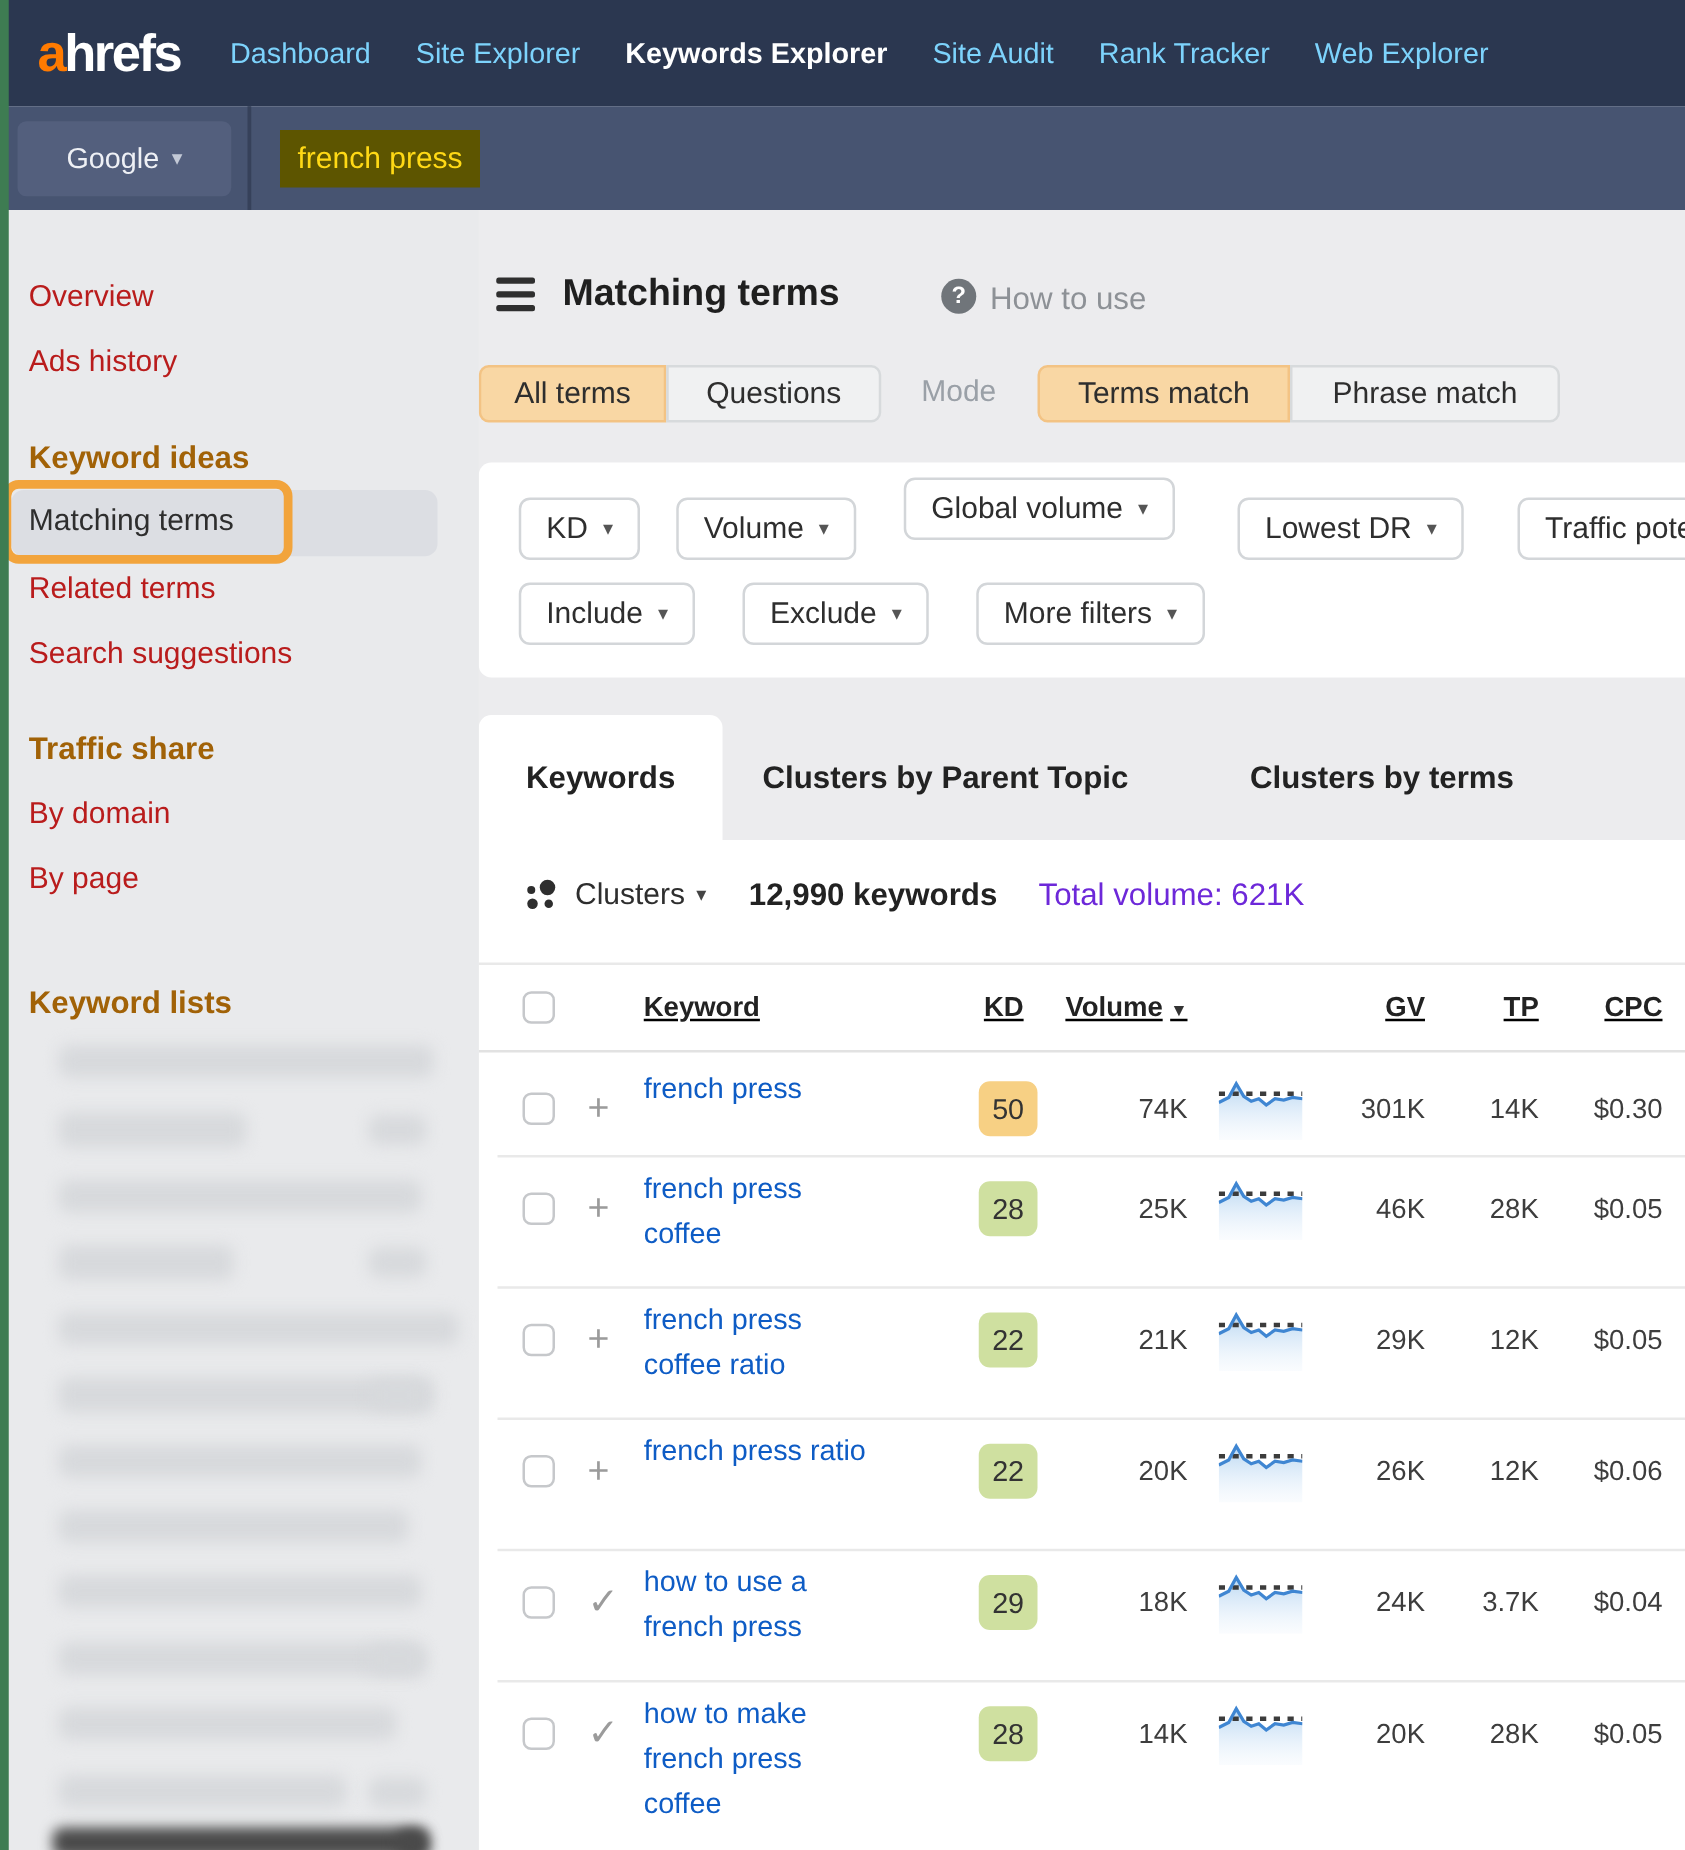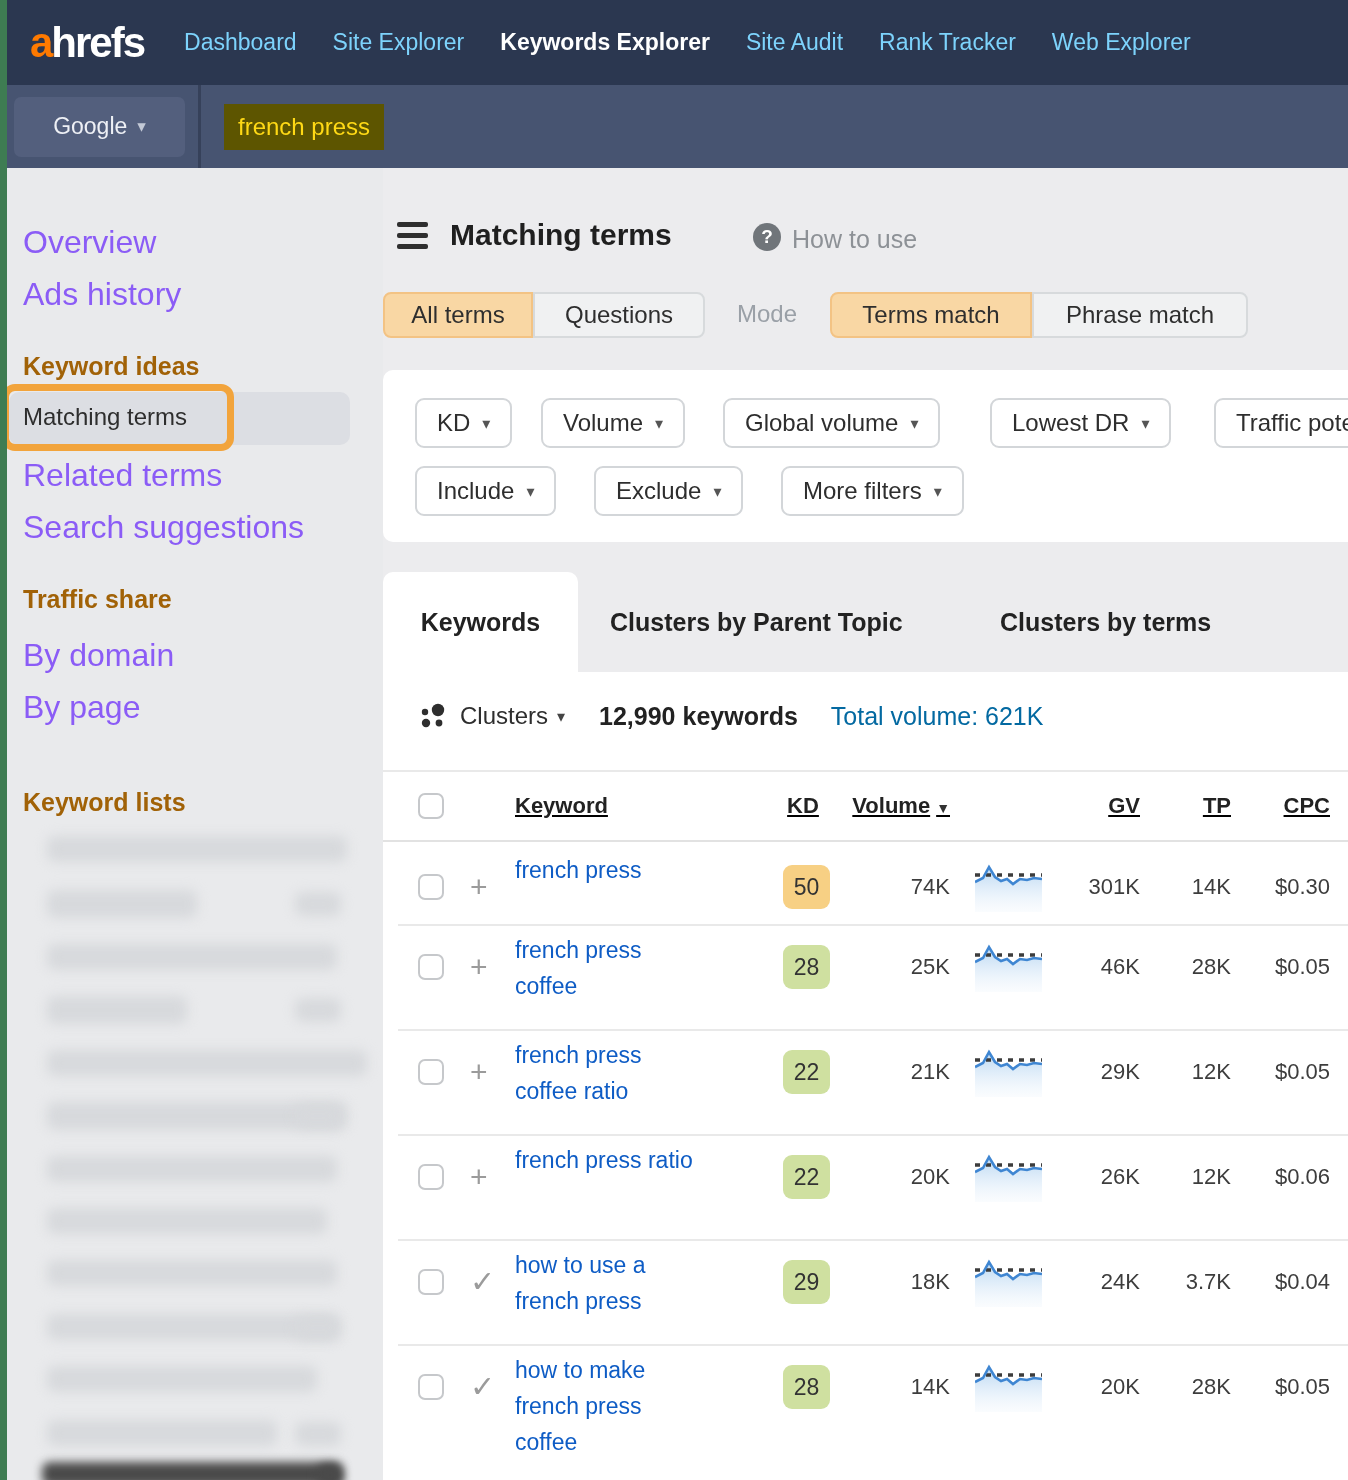--- a/index.html
+++ b/index.html
@@ -20,21 +20,21 @@
   
   .subnav { position:absolute; left:0; top:85px; width:1348px; height:83px; background:#475471; display:flex; align-items:center; z-index:30; }
   .engine-btn { margin-left:14px; width:171px; height:60px; background:#535f7d; border-radius:7px; display:flex; align-items:center; justify-content:center; color:#eef0f5; font-size:23px; cursor:pointer; }
   .engine-btn .caret { font-size:17px; margin-left:10px; color:#c3c9d6; }
   .subnav-divider { width:3px; height:83px; background:#36415a; margin-left:13px; }
   .search-area { margin-left:23px; display:flex; align-items:center; }
   .search-highlight { background:#5d5500; color:#ffd915; font-size:24px; padding:9px 14px; }
 
   
   .sidebar { position:absolute; left:7px; top:168px; width:376px; height:1312px; background:#e9eaec; z-index:10; }
-  .side-item { position:absolute; left:16px; font-size:32px; color:#8b5cf6; cursor:pointer; white-space:nowrap; }
+  .side-item { position:absolute; left:16px; font-size:24px; color:#b91c1c; cursor:pointer; white-space:nowrap; }
   .side-heading { position:absolute; left:16px; font-size:25px; font-weight:bold; color:#a16207; white-space:nowrap; }
   .side-pill { position:absolute; left:2px; top:224px; width:341px; height:53px; background:#dcdee3; border-radius:10px; }
   .side-annotation { position:absolute; left:-5px; top:216px; width:232px; height:67px; border:7px solid #f2a43c; border-radius:13px; z-index:3; pointer-events:none; }
   .side-pill .pill-label { position:absolute; left:14px; top:11px; font-size:24px; color:#2e2e2e; }
 
   .blur-blob { position:absolute; background:#d7d9dc; border-radius:8px; filter:blur(6px); }
   .blur-blob.dark { background:#4a4a4a; filter:blur(5px); }
 
   
   .main { position:absolute; left:383px; top:168px; width:965px; height:1312px; background:#ececee; }
@@ -64,21 +64,21 @@
   .rtab-active { position:absolute; left:0; top:404px; width:195px; height:100px; background:#fff; border-radius:10px 10px 0 0; display:flex; align-items:center; justify-content:center; font-size:25px; font-weight:bold; color:#222; cursor:pointer; }
   .rtab { position:absolute; top:440px; font-size:25px; font-weight:bold; color:#222; cursor:pointer; white-space:nowrap; }
 
   
   .sheet { position:absolute; left:0; top:504px; width:965px; height:808px; background:#fff; }
   .clusters-row { position:absolute; left:0; top:24px; height:40px; width:965px; display:flex; align-items:center; }
   .clusters-icon { margin-left:37px; width:27px; height:27px; }
   .clusters-label { margin-left:13px; font-size:24px; color:#2e2e2e; cursor:pointer; }
   .clusters-caret { font-size:16px; color:#444; margin-left:9px; cursor:pointer; }
   .kw-count { margin-left:34px; font-size:25px; font-weight:bold; color:#222; }
-  .total-volume { margin-left:33px; font-size:25px; color:#0369a1; }
+  .total-volume { margin-left:33px; font-size:25px; color:#6d28d9; }
 
   .tgrid { display:grid; grid-template-columns:76px 44px 265px 70px 117px 100px 88px 88px 102px; }
   .thead { position:absolute; left:0; top:98px; width:965px; height:72px; border-top:2px solid #e9e9e9; border-bottom:2px solid #e2e2e2; align-items:center;text-decoration:underline; }
   .th { font-size:22px; font-weight:bold; color:#222; }
   .th.r { text-align:right; }
   .th.c { text-align:center; }
   .sort-caret { font-size:14px; color:#333; margin-left:6px; }
 
   .tbody { position:absolute; left:0; top:174px; width:965px; }
   .trow { position:relative; width:965px; }
@@ -189,21 +189,21 @@
 
     <div class="filter-card">
       <div class="fbtn" style="left:32px;top:28px">
           <span>KD</span>
           <span class="caret">▾</span>
         </div>
       <div class="fbtn" style="left:158px;top:28px">
           <span>Volume</span>
           <span class="caret">▾</span>
         </div>
-      <div class="fbtn" style="left:340px;top:28px">
+      <div class="fbtn" style="left:340px;top:12px">
           <span>Global volume</span>
           <span class="caret">▾</span>
         </div>
       <div class="fbtn" style="left:607px;top:28px">
           <span>Lowest DR</span>
           <span class="caret">▾</span>
         </div>
       <div class="fbtn" style="left:831px;top:28px;width:240px">
           <span>Traffic potential</span>
         </div>

